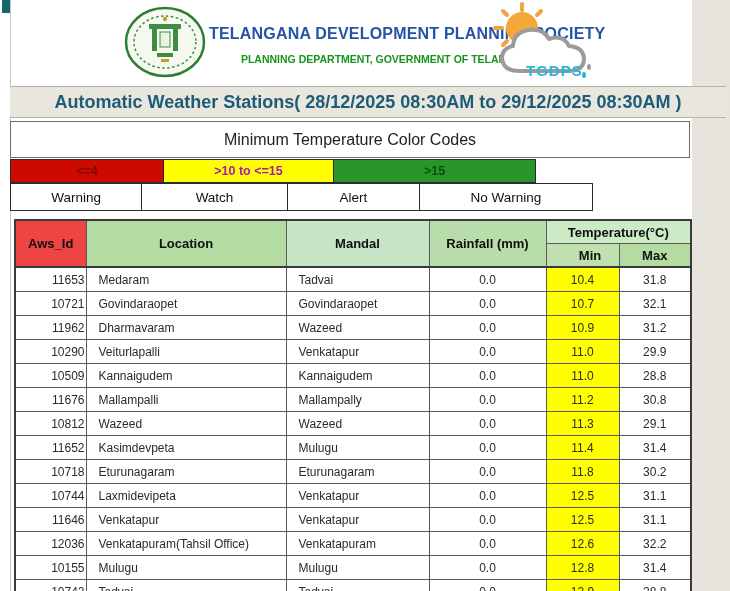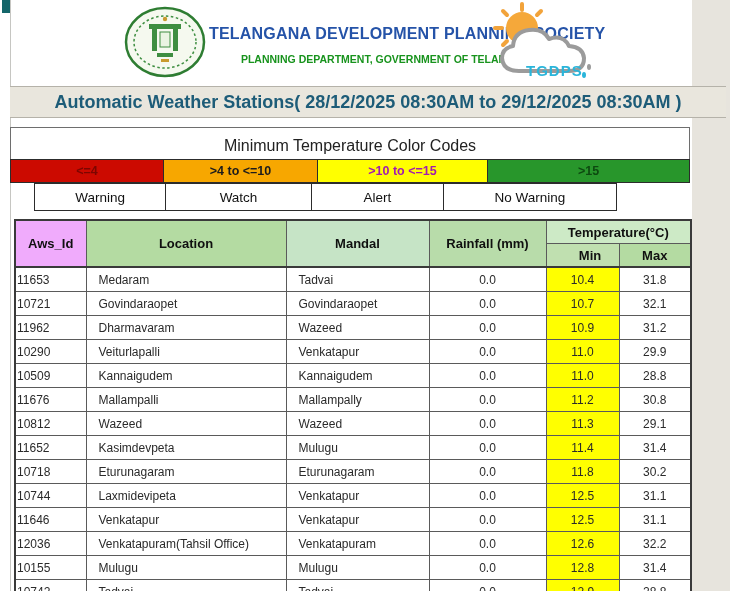--- a/index.html
+++ b/index.html
@@ -30,24 +30,24 @@
     background:#e9e6dd; border-top:1px solid #b5b2a9; border-bottom:1px solid #b5b2a9;
     display:flex; align-items:center; justify-content:center;
     font-size:18px; font-weight:bold; color:#1d5c78;
   }
 
   
   .legend-title {
     position:absolute; left:10px; top:121px; width:678px; height:35px;
     background:#fff; border:1px solid #6e6e6e;
     display:flex; align-items:center; justify-content:center;
-    font-size:16px; color:#222222;margin-top:6px;
+    font-size:16px; color:#222222;
   }
   .legend-bands { position:absolute; left:10px; top:159px; width:680px; height:24px; display:flex; }
-  .legend-actions { position:absolute; left:10px; top:183px; width:583px; height:28px; display:flex;padding-left:24px; }
+  .legend-actions { position:absolute; left:10px; top:183px; width:583px; height:28px; display:flex; }
   .band, .action {
     box-sizing:border-box; display:flex; align-items:center; justify-content:center;
     border:1px solid #2c2c2c; border-right:none;
   }
   .band:last-child, .action:last-child { border-right:1px solid #2c2c2c; }
   .band { font-size:12.5px; font-weight:bold; }
   .action { background:#fff; font-size:13.5px; color:#111; }
   .w0 { width:153px; } .w1 { width:154px; } .w2 { width:170px; } .w3 { width:203px; }
   .band-0 { background:#cc0a00; color:#7c0600; }
   .band-1 { background:#f7a700; color:#1c1c1c; }
@@ -56,29 +56,29 @@
 
   
   .aws-table-wrap { position:absolute; left:14px; top:219px; }
   table.aws {
     border-collapse:collapse; table-layout:fixed; width:676px;
     font-size:12px; color:#2a2a2a; border:2px solid #3a3a3a;
   }
   table.aws th, table.aws td { border:1px solid #5a5a5a; overflow:hidden; white-space:nowrap; }
   table.aws thead { border-bottom:2px solid #3a3a3a; }
   table.aws thead th { font-size:13px; font-weight:bold; color:#101010; height:20px; }
-  .th-awsid  { background:#f0abfc; }
+  .th-awsid  { background:#ef4444; }
   .th-loc    { background:#b4dba2; }
   .th-mandal { background:#c6e4c6; }
   .th-rain   { background:#b8dcaa; }
   .th-temp   { background:#cdeac6;margin-left:27px; }
   .th-min    { background:#c0e0b0;padding-left:16px; }
   .th-max    { background:#b4dba2; }
   table.aws td { height:21px; }
-  .td-id  { text-align:left; }
+  .td-id  { text-align:right; }
   .td-loc { text-align:left; padding-left:12px;margin-left:36px; }
   .td-num { text-align:center; }
   .min-cell { background:#ffff00; }
 </style>
 </head>
 <body>
 
 <div class="page">
 
   <div class="right-strip"></div>
@@ -121,21 +121,20 @@
       </svg>
     </span>
   </div>
 
   <div class="report-band">Automatic Weather Stations( 28/12/2025 08:30AM to 29/12/2025 08:30AM )</div>
 
   <div class="legend-title">Minimum Temperature Color Codes</div>
 
   <div class="legend-bands">
     <div class="band band-0 w0">&lt;=4</div>
-    <div class="band band-1 w1">&gt;4 to &lt;=10</div>
     <div class="band band-2 w2">&gt;10 to &lt;=15</div>
     <div class="band band-3 w3">&gt;15</div>
   </div>
 
   <div class="legend-actions">
     <div class="action w0">Warning</div>
     <div class="action w2">Watch</div>
     <div class="action w1">Alert</div>
     <div class="action w3">No Warning</div>
   </div>

